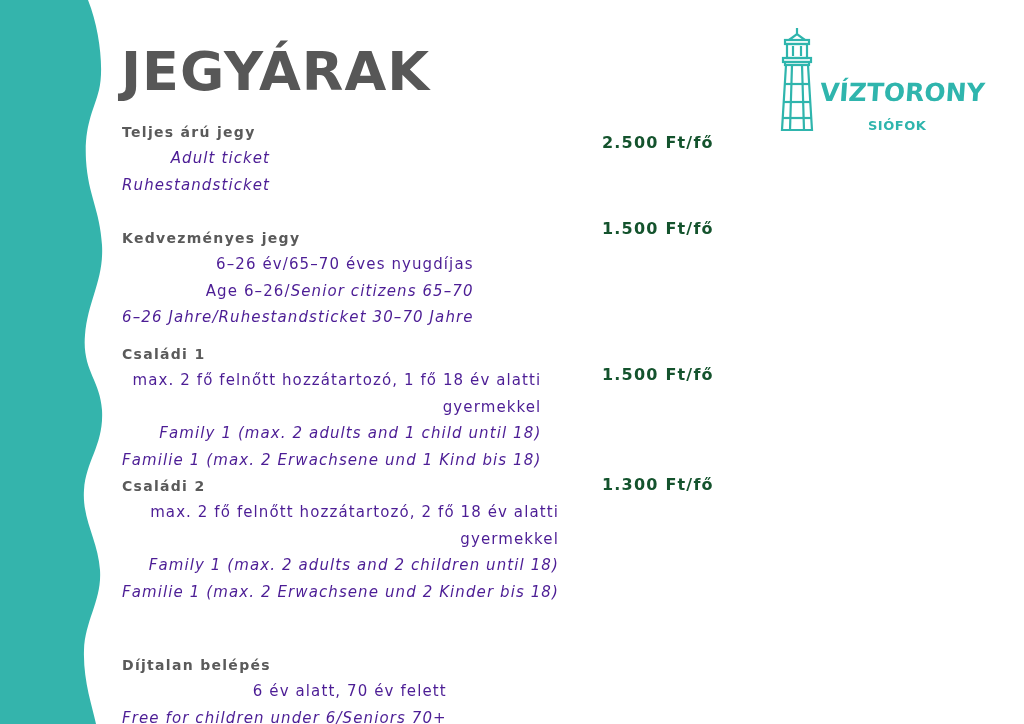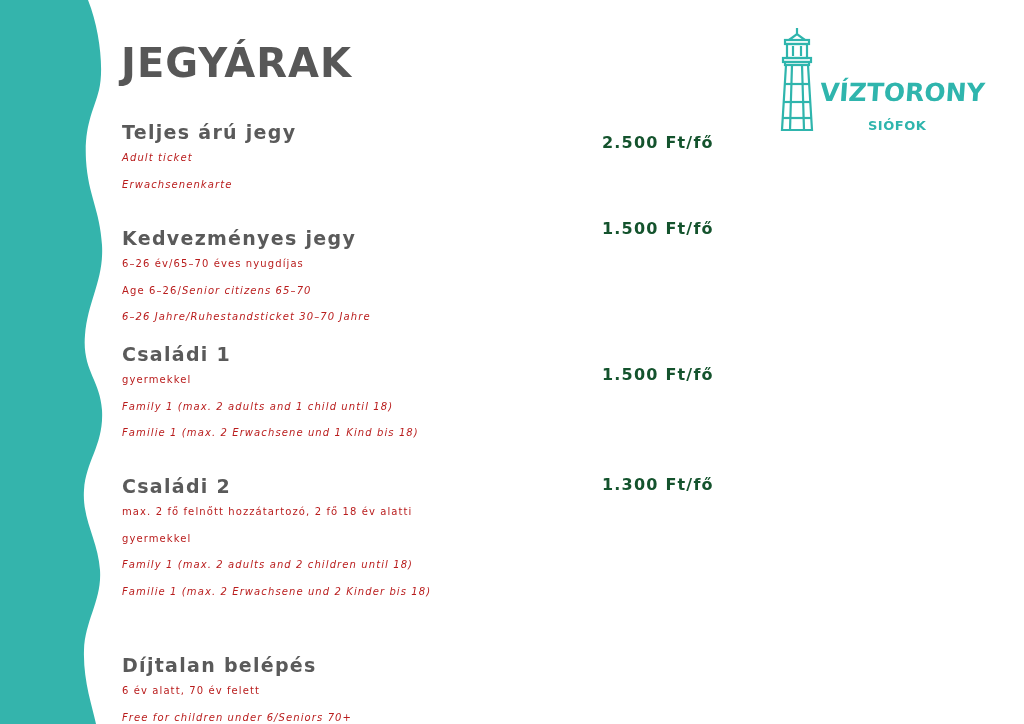--- a/index.html
+++ b/index.html
@@ -6,39 +6,39 @@
   body {
     width: 1024px; height: 724px; position: relative; overflow: hidden;
     background: #ffffff;
     font-family: "DejaVu Sans", "Liberation Sans", sans-serif;
     color: #555555;
   }
   .wave { position: absolute; left: 0; top: 0; width: 110px; height: 724px; }
   .title {
     position: absolute; left: 121px; top: 40px;
     font-family: "DejaVu Sans", sans-serif;
-    font-weight: bold; font-size: 40px; letter-spacing: 1px;
+    font-weight: bold; font-size: 54px; letter-spacing: 1px;
     color: #575757; margin: 0;
   }
   .logo { position: absolute; left: 772px; top: 26px; width: 220px; height: 110px; }
   .logo-name {
     position: absolute; left: 48px; top: 52px;
     font-family: "DejaVu Sans", sans-serif; font-weight: bold; font-size: 25px;
     color: #2fb5ad; letter-spacing: 0px; transform: skewX(-4deg);
   }
   .logo-sub {
     position: absolute; left: 96px; top: 92px;
     font-size: 13px; font-weight: bold; color: #2fb5ad; letter-spacing: 0.5px;
   }
   .section { position: absolute; left: 122px; }
   .sec-title {
-    font-weight: bold; font-size: 19px; color: #5a5a5a; letter-spacing: 1.3px;
+    font-weight: bold; font-size: 14px; color: #5a5a5a; letter-spacing: 1.3px;
     line-height: 26px; margin: 0;
   }
-  .line { font-size: 10px; line-height: 26.5px; color: #b91c1c; letter-spacing: 1.1px; white-space: nowrap; }
+  .line { font-size: 15px; line-height: 26.5px; color: #4c1d95; letter-spacing: 1.1px; white-space: nowrap; text-align: right; }
   .it { font-style: italic; }
   .price {
     position: absolute; left: 602px;
     font-weight: bold; font-size: 16px; color: #14532d; letter-spacing: 1.2px;
   }
   .free-row { display: flex; gap: 40px; }
 </style>
 </head>
 <body>
 
@@ -67,34 +67,35 @@
         <line x1="6" y1="92" x2="34" y2="92"></line>
     </g>
   </svg>
   <div class="logo-name">VÍZTORONY</div>
   <div class="logo-sub">SIÓFOK</div>
 </div>
 
 <div class="section" style="top:119px;">
   <div class="sec-title">Teljes árú jegy</div>
   <div class="line it">Adult ticket</div>
-  <div class="line it">Erwachsenenkarte</div>
+  <div class="line it">Ruhestandsticket</div>
 </div>
 <div class="price" style="top:133px;">2.500 Ft/fő</div>
 
 <div class="section" style="top:208px;margin-top:17px;">
   <div class="sec-title">Kedvezményes jegy</div>
   <div class="line">6–26 év/65–70 éves nyugdíjas</div>
   <div class="line"><span>Age 6–26/</span><span class="it">Senior citizens 65–70</span></div>
   <div class="line it">6–26 Jahre/Ruhestandsticket 30–70 Jahre</div>
 </div>
 <div class="price" style="top:219px;">1.500 Ft/fő</div>
 
 <div class="section" style="top:330px;margin-top:11px;">
   <div class="sec-title">Családi 1</div>
+  <div class="line">max. 2 fő felnőtt hozzátartozó, 1 fő 18 év alatti</div>
   <div class="line">gyermekkel</div>
   <div class="line it">Family 1 (max. 2 adults and 1 child until 18)</div>
   <div class="line it">Familie 1 (max. 2 Erwachsene und 1 Kind bis 18)</div>
 </div>
 <div class="price" style="top:365px;">1.500 Ft/fő</div>
 
 <div class="section" style="top:473px;">
   <div class="sec-title">Családi 2</div>
   <div class="line">max. 2 fő felnőtt hozzátartozó, 2 fő 18 év alatti</div>
   <div class="line">gyermekkel</div>

